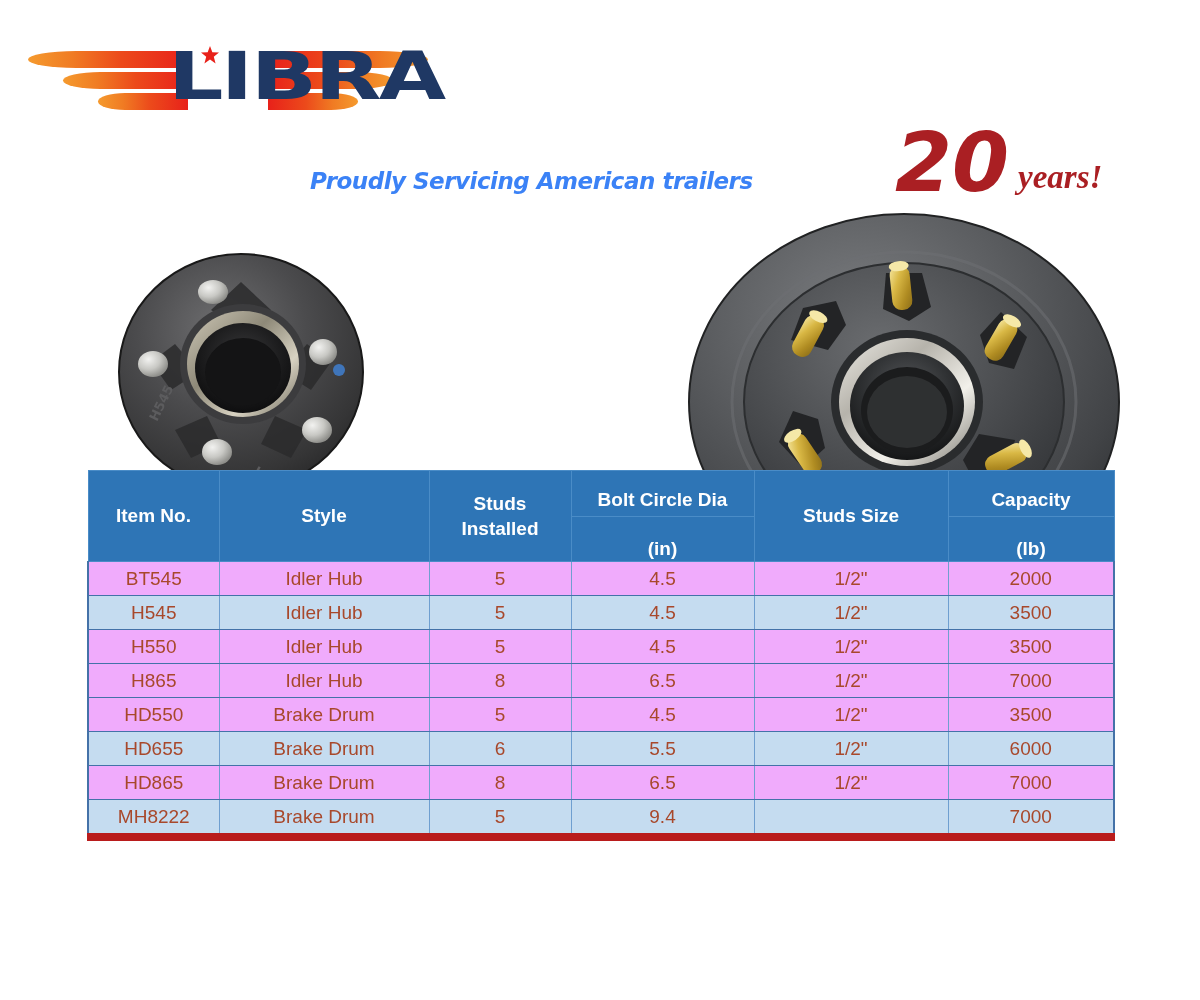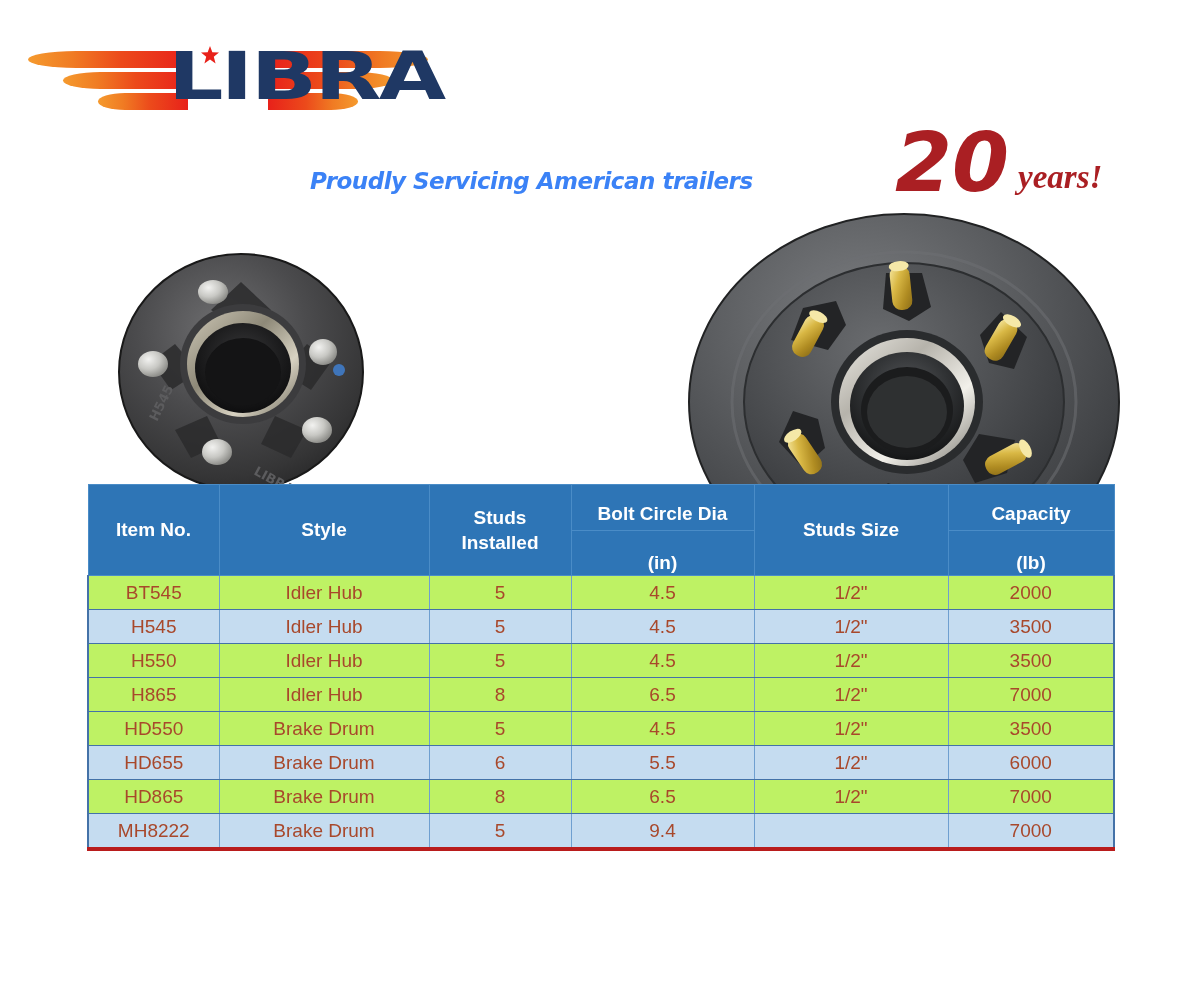--- a/index.html
+++ b/index.html
@@ -128,21 +128,21 @@
     top: 212px;
     width: 438px;
     height: 380px;
     z-index: 1;
   }
 
   
   #spec-table {
     position: absolute;
     left: 87px;
-    top: 484px;
+    top: 470px;
     width: 1026px;
     border-collapse: collapse;
     table-layout: fixed;
     z-index: 3;
     background: #ffffff;
     padding-left: 20px;
   }
   #spec-table col.c-item  { width: 131px; }
   #spec-table col.c-style { width: 210px; }
   #spec-table col.c-studs { width: 142px; }
@@ -177,24 +177,24 @@
     text-align: center;
     vertical-align: middle;
     font-size: 19px;
     color: #a8482b;
     border-left: 1px solid #6f9fd0;
     border-right: 1px solid #6f9fd0;
     border-top: 1px solid #4472a8;
     border-bottom: 1px solid #4472a8;
     padding: 0 2px;
   }
-  #spec-table tr.row-white td { background: #bef264; }
+  #spec-table tr.row-white td { background: #f0abfc; }
   #spec-table tr.row-blue  td { background: #c5dcf0; }
   #spec-table td.cell-blue { background: #c5dcf0 !important; }
-  #spec-table tbody tr:last-child td { border-bottom: 4px solid #b91c1c; }
+  #spec-table tbody tr:last-child td { border-bottom: 8px solid #b91c1c; }
   #spec-table td:first-child { border-left: 2px solid #4472a8; }
   #spec-table td:last-child  { border-right: 2px solid #4472a8; }
 </style>
 </head>
 <body>
 
 <div id="logo-block">
   <div class="wing left wl1"></div>
   <div class="wing left wl2"></div>
   <div class="wing left wl3"></div>

